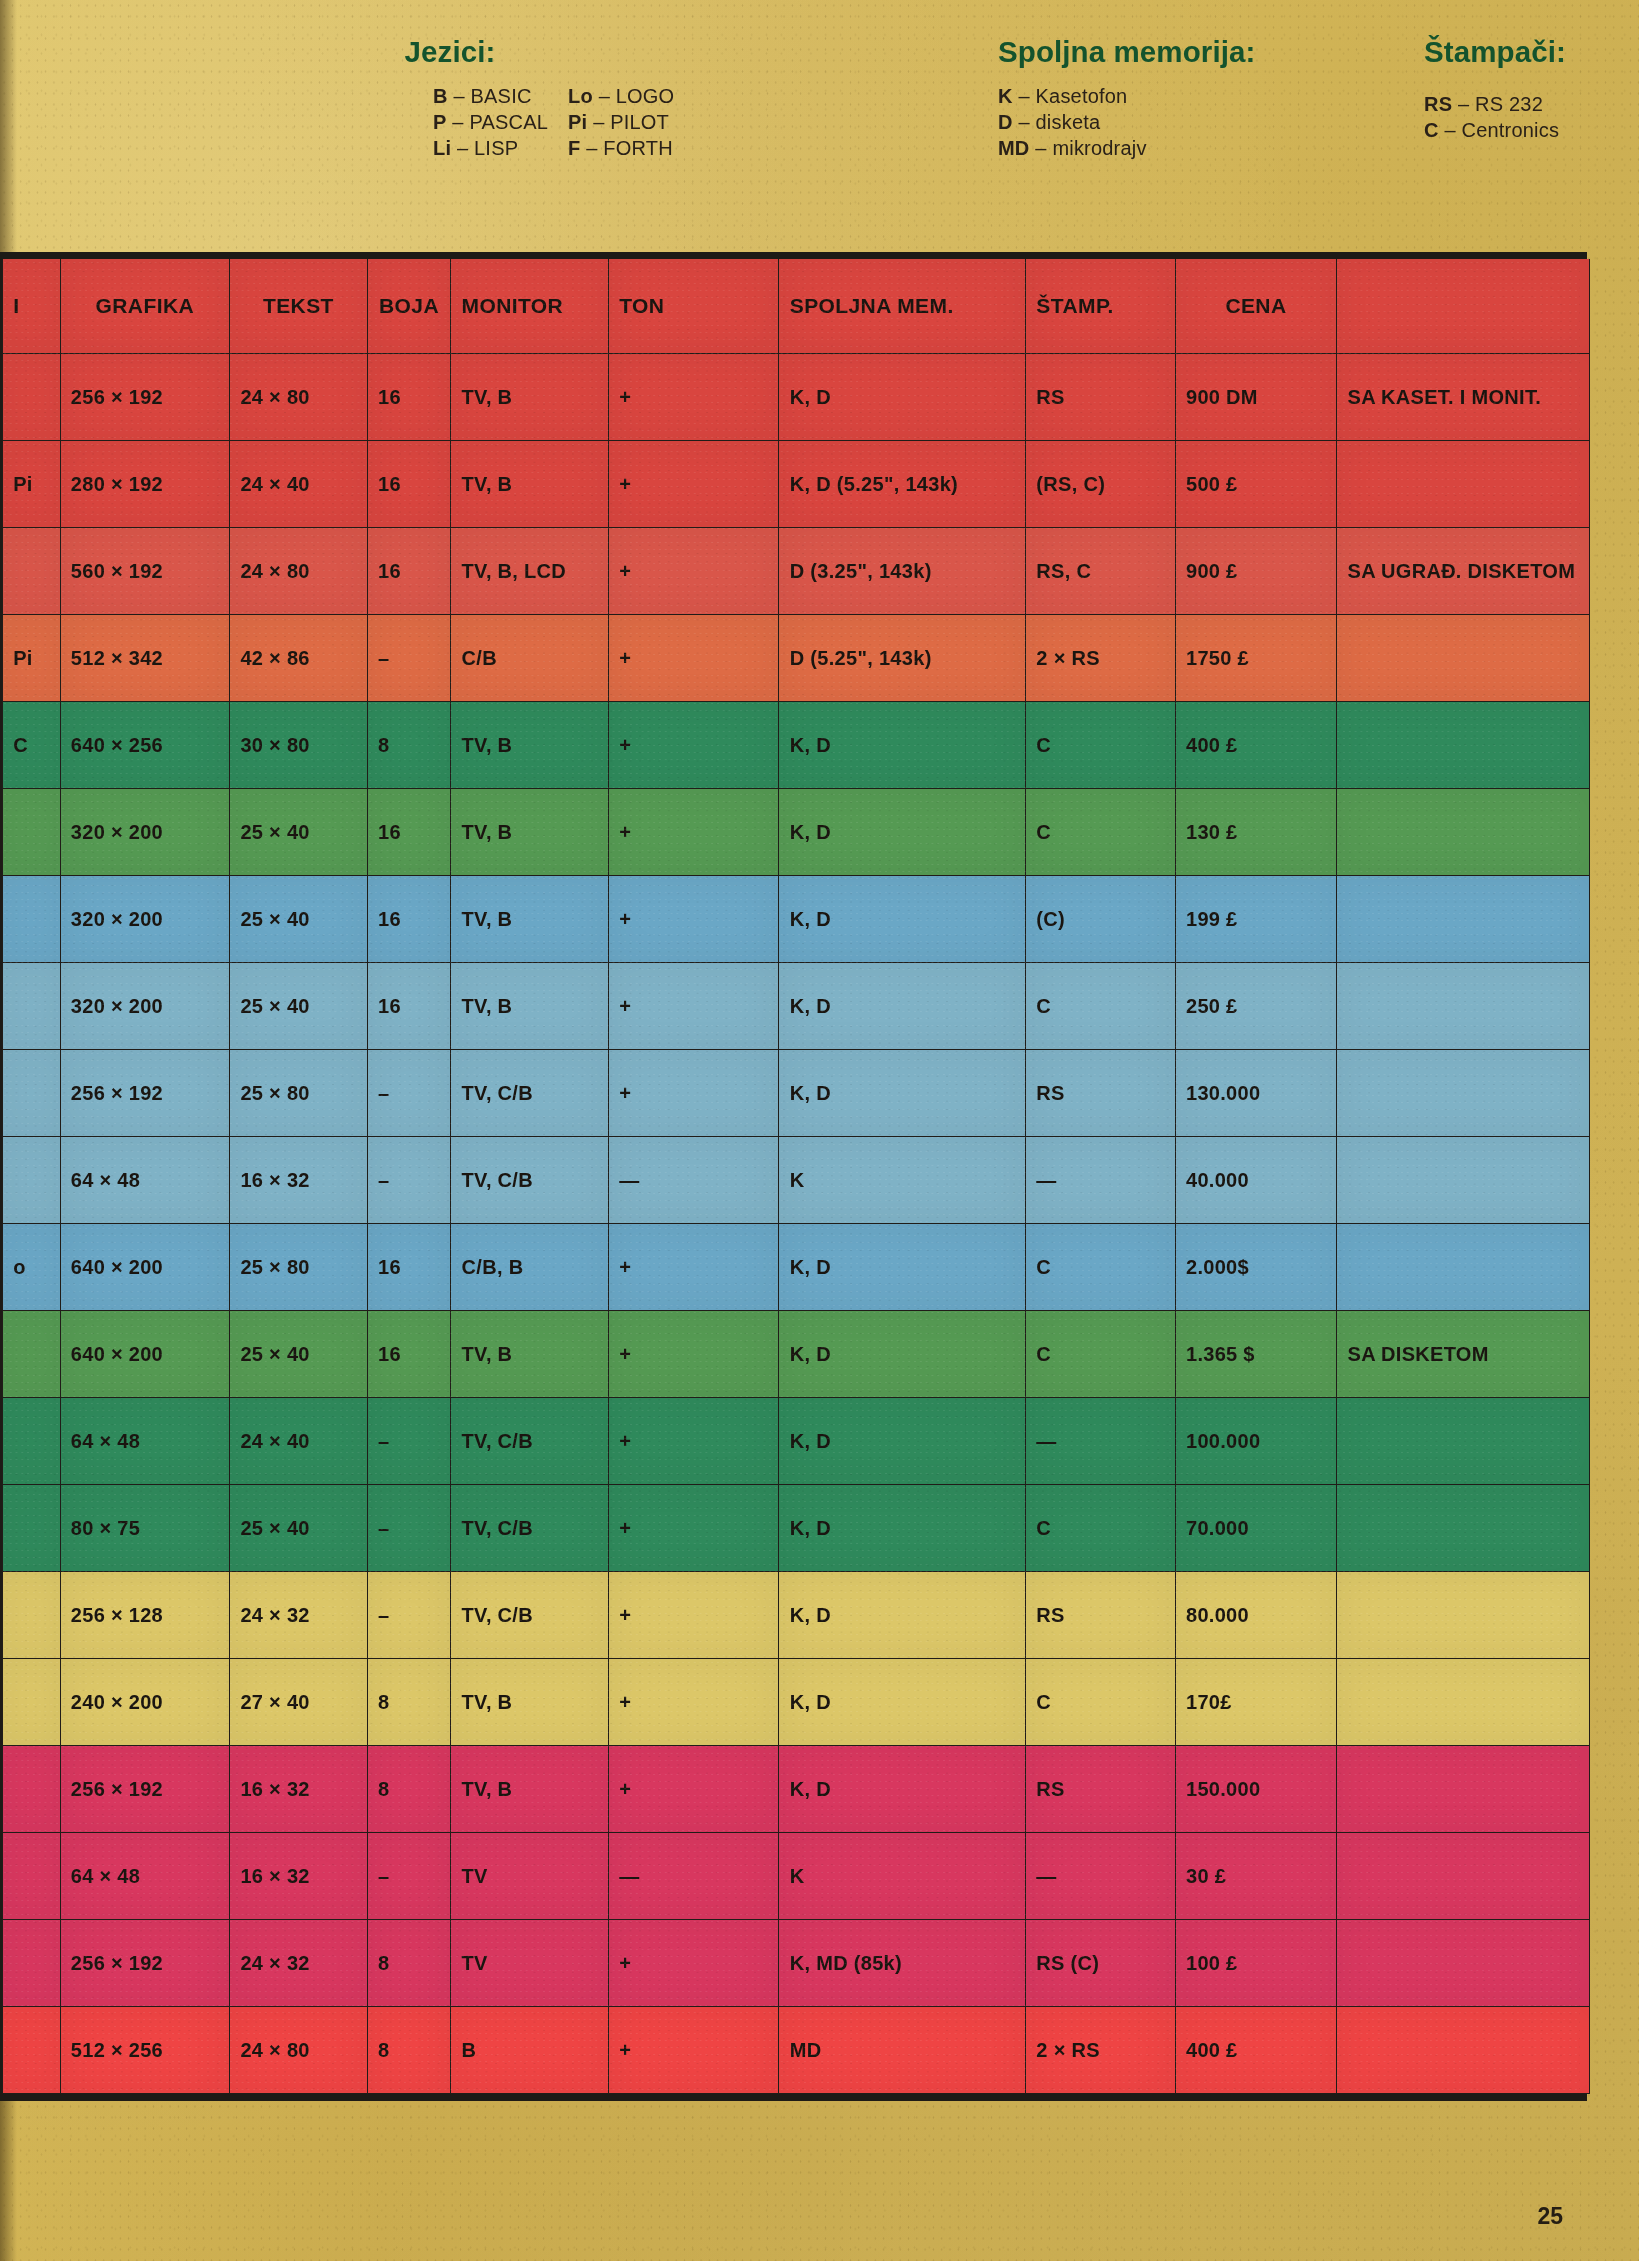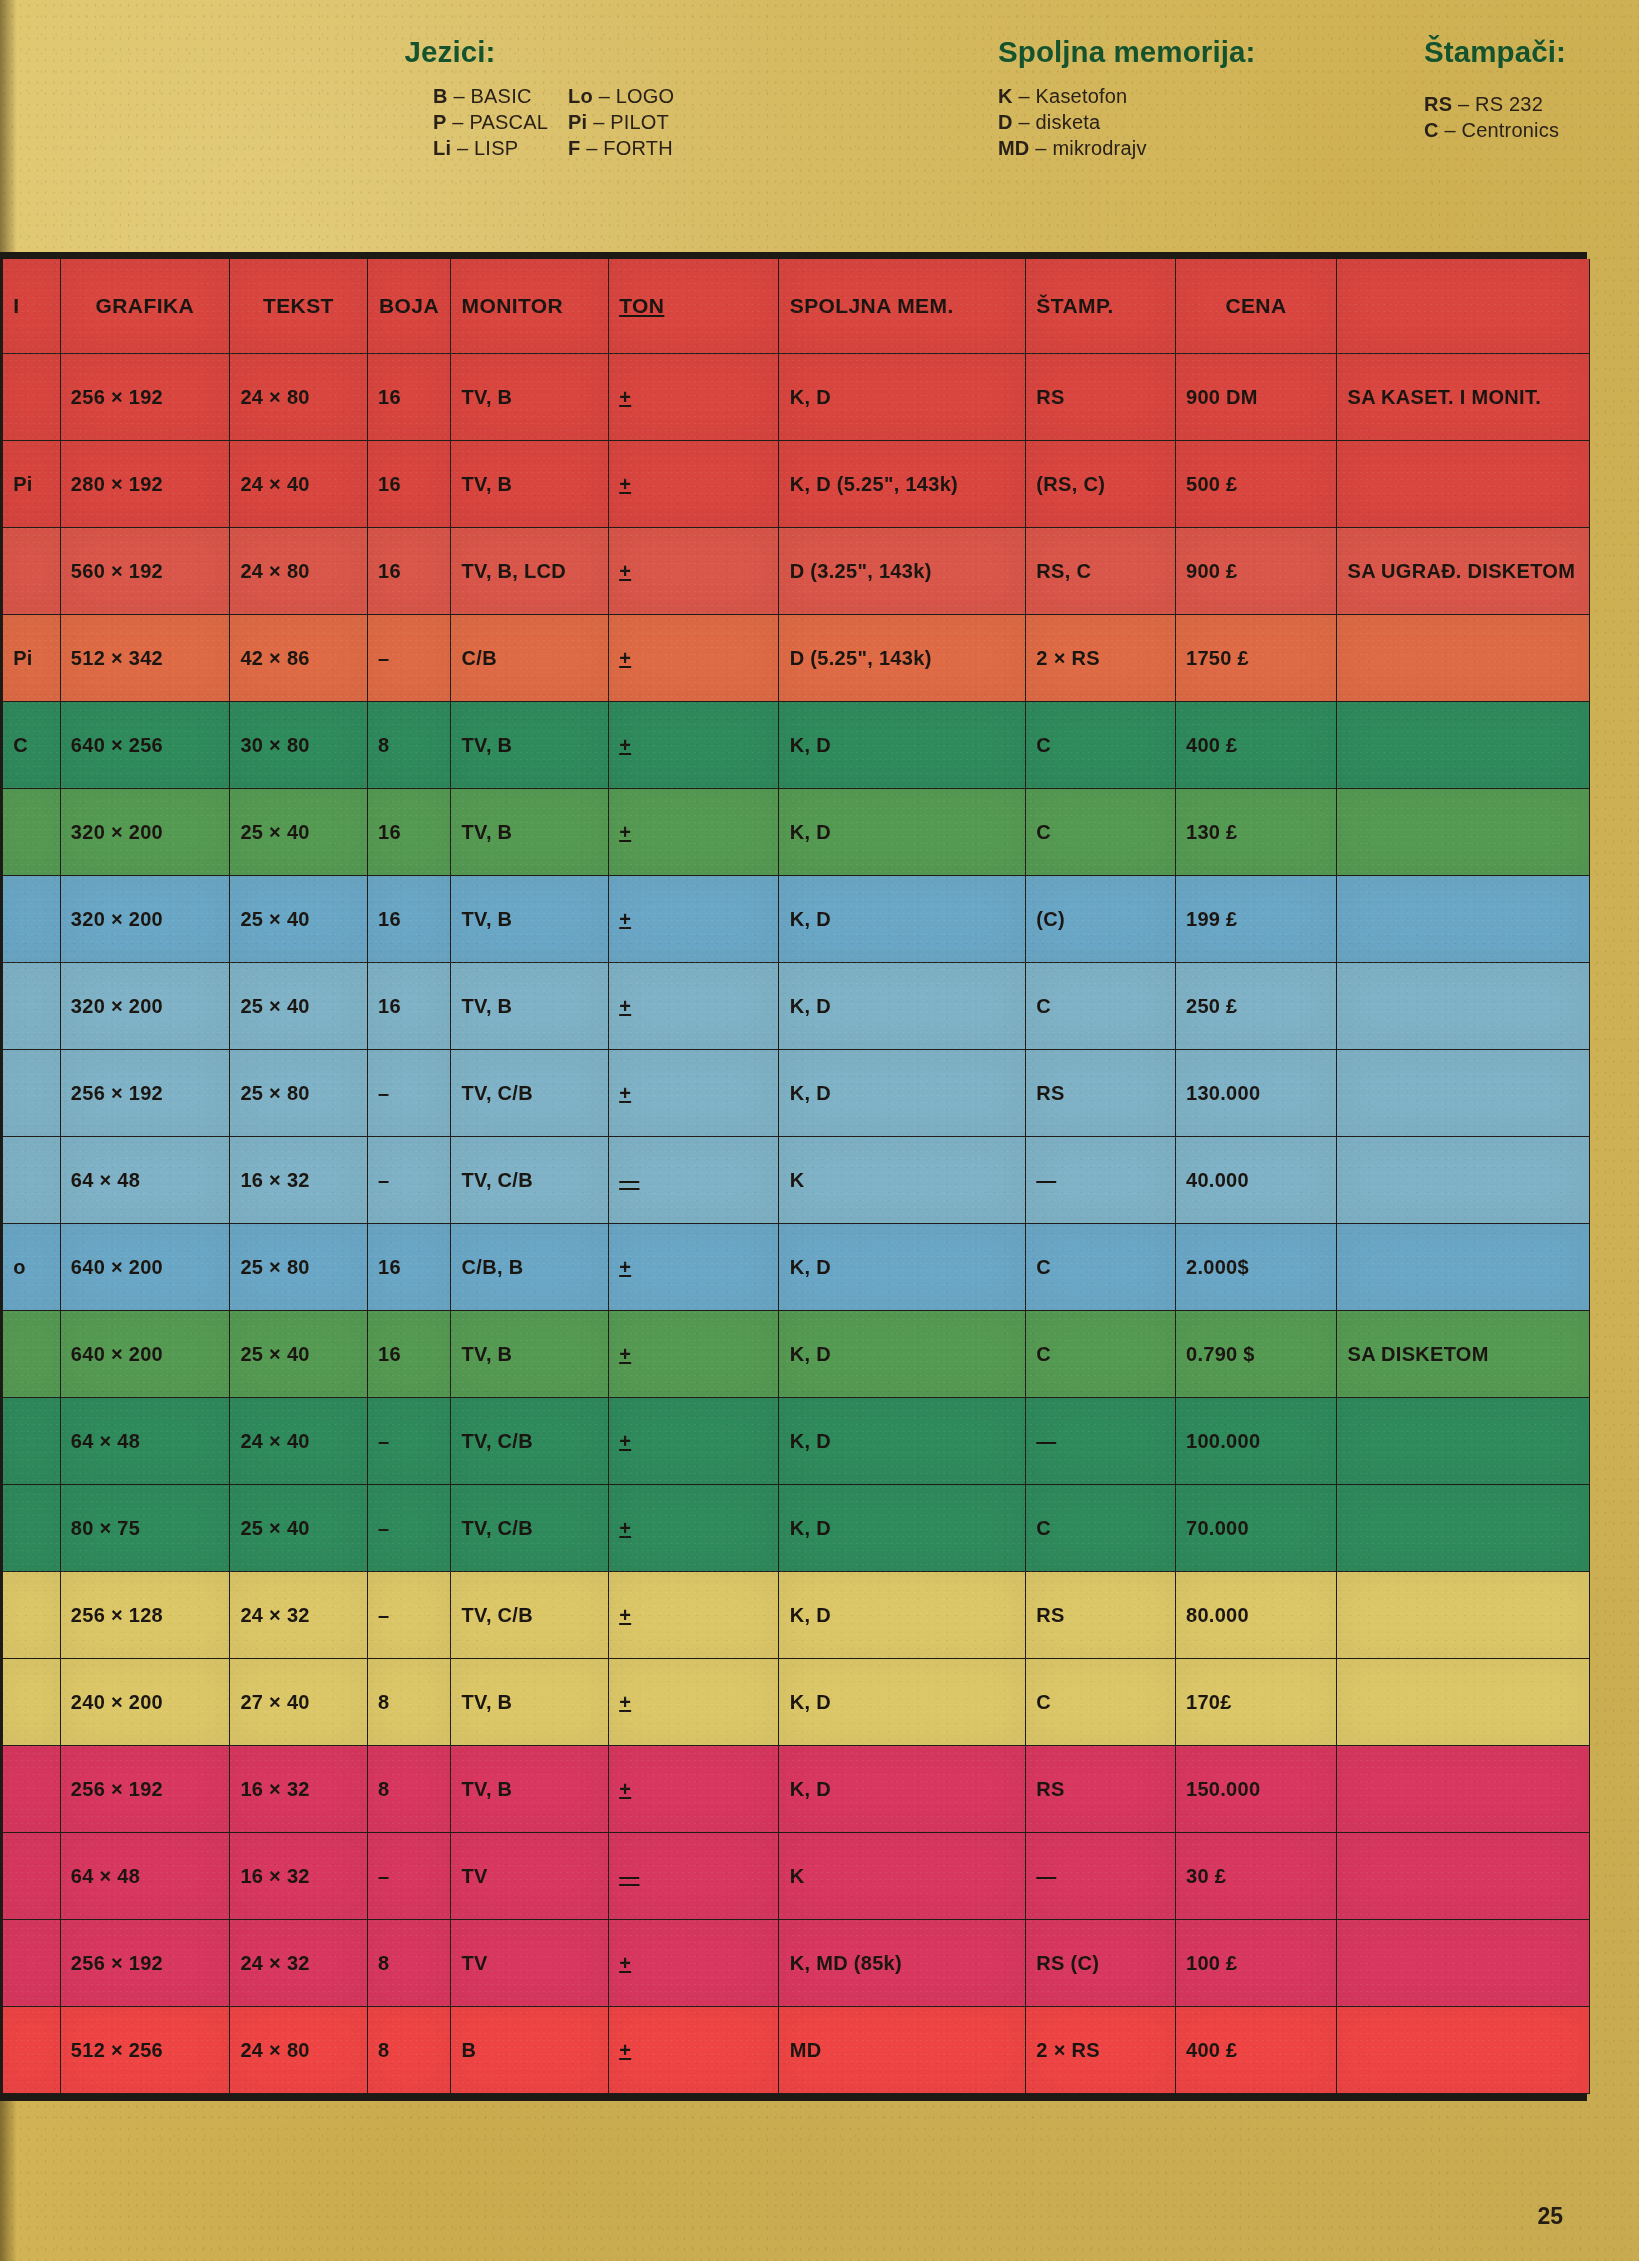--- a/index.html
+++ b/index.html
@@ -82,21 +82,21 @@
     height:94px;
     font-size:21px;
     letter-spacing:0.4px;
     border-top:none;
   }
   .c-lang  {width:36px;  text-align:left; padding:0 3.9px; font-size:18.6px;}
   .c-graf  {width:148px; text-align:center;}
   .c-tekst {width:116px; text-align:center;margin-top:35px;}
   .c-boja  {width:62px;  text-align:center;}
   .c-mon   {width:136px;}
-  .c-ton   {width:149px; text-align:center; font-size:24.4px;text-decoration:underline;}
+  .c-ton   {width:149px; text-align:center; font-size:24.4px;}
   .c-mem   {width:225px;}
   .c-stamp {width:128px;}
   .c-cena  {width:140px; text-align:center;}
   .c-nap   {width:231px; text-align:center; font-size:18.6px;}
 
   thead th.c-graf, thead th.c-tekst, thead th.c-boja,
   thead th.c-cena{text-align:center;}
   thead th.c-ton{font-size:21px;}
   thead th.c-mon, thead th.c-mem, thead th.c-stamp{text-align:left;}
 
@@ -373,21 +373,21 @@
         </tr>
         <tr class="green2">
           <td class="c-lang"></td>
           <td class="c-graf">640 × 200</td>
           <td class="c-tekst">25 × 40</td>
           <td class="c-boja">16</td>
           <td class="c-mon">TV, B</td>
           <td class="c-ton">+</td>
           <td class="c-mem">K, D</td>
           <td class="c-stamp">C</td>
-          <td class="c-cena">0.790 $</td>
+          <td class="c-cena">1.365 $</td>
           <td class="c-nap">SA DISKETOM</td>
         </tr>
         <tr class="green">
           <td class="c-lang"></td>
           <td class="c-graf">64 × 48</td>
           <td class="c-tekst">24 × 40</td>
           <td class="c-boja">–</td>
           <td class="c-mon">TV, C/B</td>
           <td class="c-ton">+</td>
           <td class="c-mem">K, D</td>

